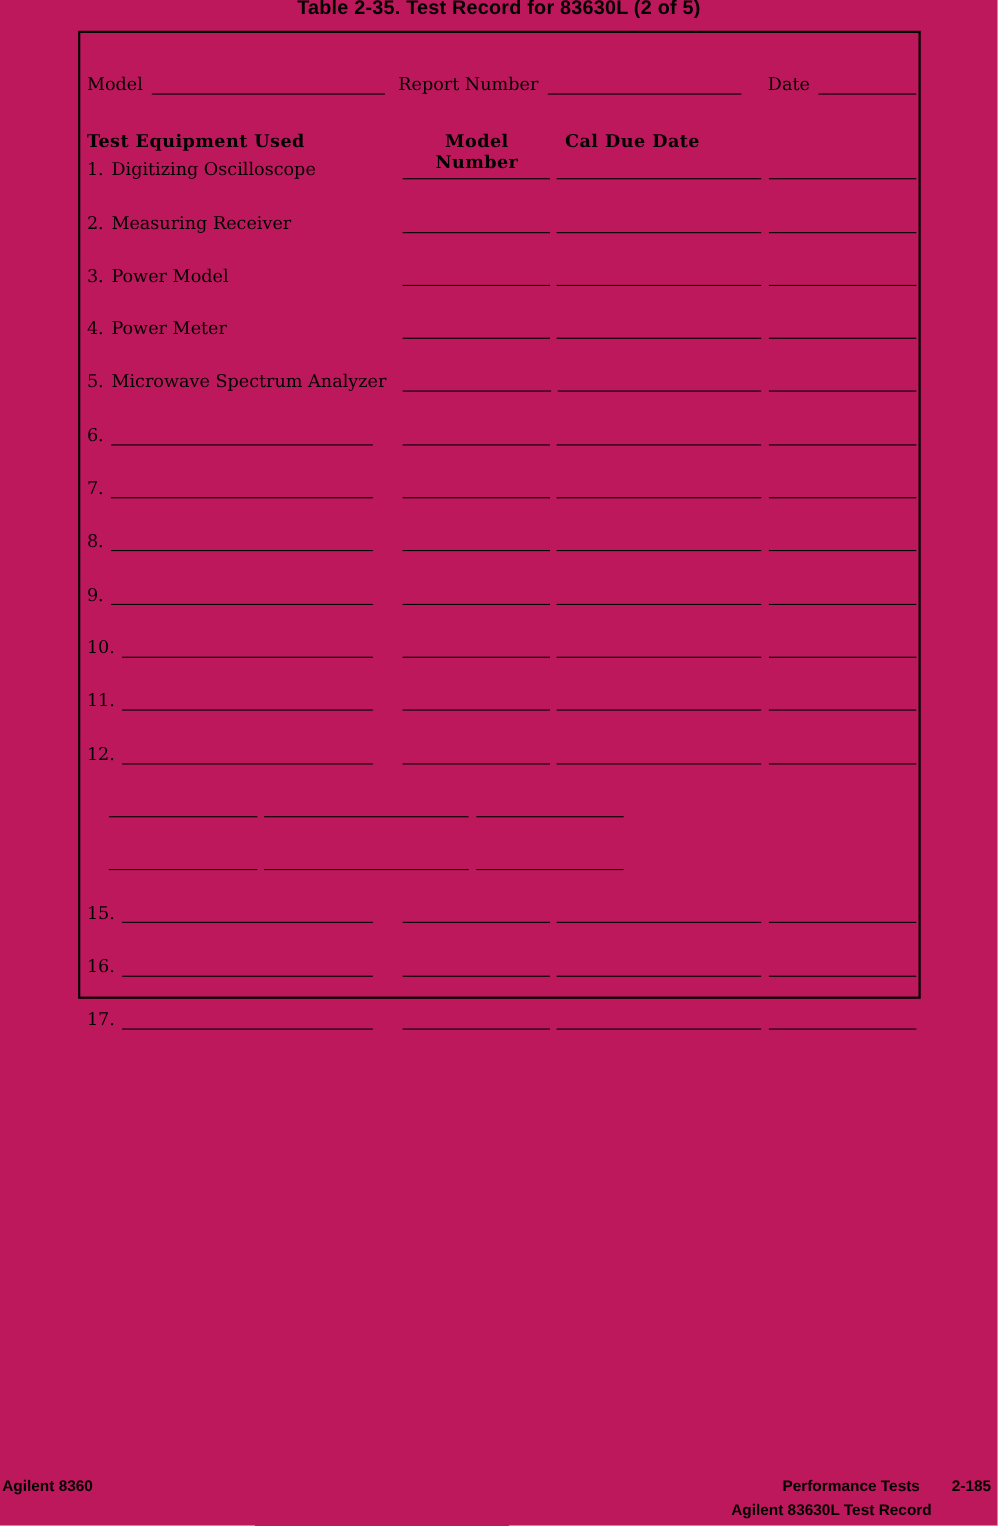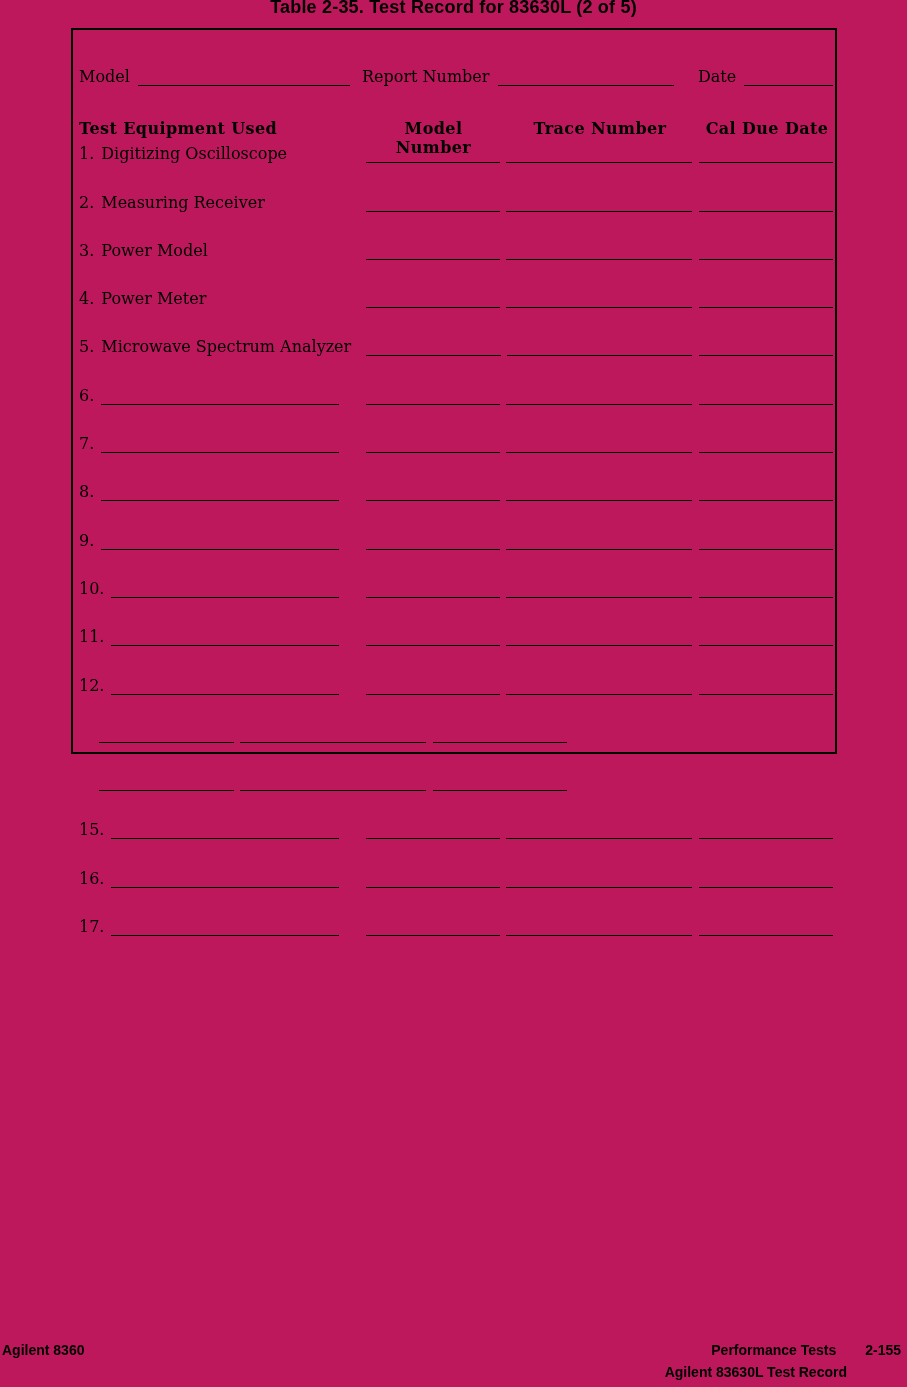--- a/index.html
+++ b/index.html
@@ -3,21 +3,21 @@
 <meta charset="utf-8">
 <style>
   html,body{margin:0;padding:0;background:#ffffff;}
   .page{position:relative;width:907px;height:1387px;background:#be185d;
         font-family:"DejaVu Serif", serif;color:#000;overflow:hidden;}
 
   .title{position:absolute;top:-4px;left:0;width:907px;text-align:center;
          font-family:"Liberation Sans", sans-serif;font-weight:bold;
          font-size:18px;line-height:22px;letter-spacing:0.2px;}
 
-  .box{position:absolute;left:71px;top:28px;width:766px;height:726px;
+  .box{position:absolute;left:71px;top:28px;width:766px;height:880px;
        border:2px solid #000;box-sizing:border-box;}
 
   
   .topline{position:absolute;left:6px;top:37px;right:2px;display:flex;
            align-items:flex-end;font-size:16px;line-height:19px;}
   .tl-label{white-space:nowrap;}
   .fill{border-bottom:1.5px solid #000;height:14px;display:inline-block;}
   .tl-line-model {width:220px;margin-left:8px;margin-right:12px;}
   .tl-line-report{width:182px;margin-left:9px;margin-right:24px;}
   .tl-line-date  {width:92px;margin-left:8px;}
@@ -63,21 +63,20 @@
       <span class="fill tl-line-model"></span>
       <span class="tl-label">Report Number</span>
       <span class="fill tl-line-report"></span>
       <span class="tl-label">Date</span>
       <span class="fill tl-line-date"></span>
     </div>
 
     <div class="colheads">
       <span class="ch1">Test Equipment Used</span>
       <span class="ch2">Model Number</span>
-      <span class="ch3">Trace Number</span>
       <span class="ch4">Cal Due Date</span>
     </div>
 
     <div class="rows">
         <div class="row">
           <div class="c1">
             <span class="num">1.</span>
             <span class="eqlabel">Digitizing Oscilloscope</span>
           </div>
           <div class="fill c2"></div>
@@ -221,18 +220,18 @@
           <div class="fill c4"></div>
         </div>
       </div>
 
   </div>
 
   <div class="footer footer-left">Agilent 8360</div>
 
   <div class="footer footer-r1">
     <span>Performance Tests</span>
-    <span class="pageno">2-155</span>
+    <span class="pageno">2-185</span>
   </div>
 
   <div class="footer footer-r2">Agilent 83630L Test Record</div>
 
 </div>
 
 </body></html>

